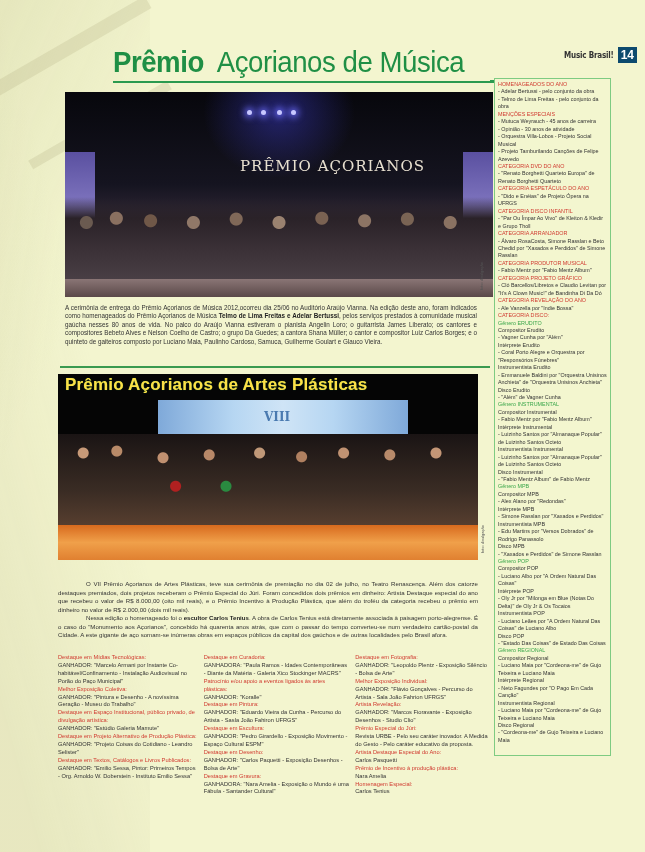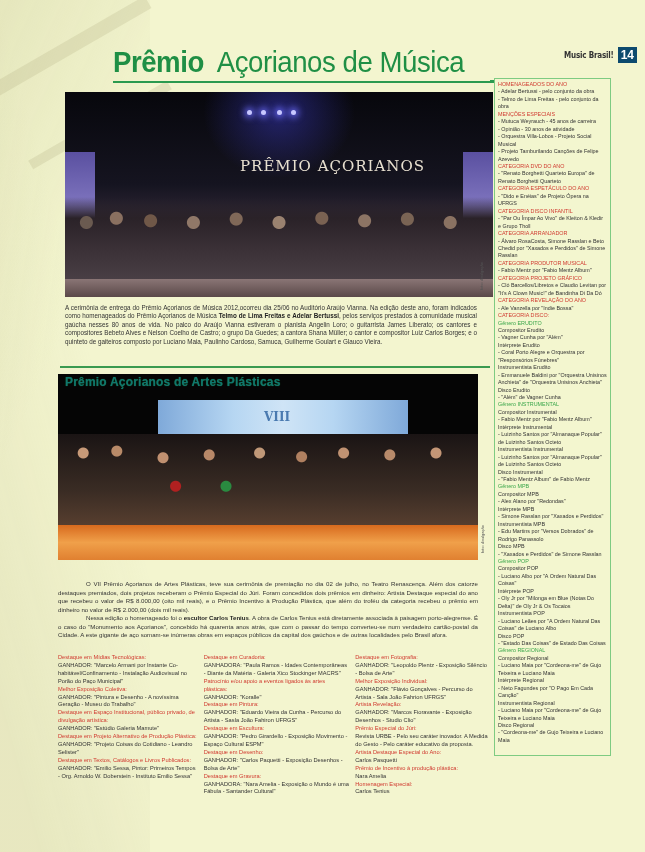--- a/index.html
+++ b/index.html
@@ -60,22 +60,22 @@
     position:absolute; left:65px; top:304px; width:412px;
     font-size:6.3px; line-height:8.4px; text-align:justify; color:#333;
   }
   .caption1 b { font-weight:bold; color:#222; }
   .divider { position:absolute; left:60px; top:366px; width:430px; height:2px; background:#3a9a50; }
   .art-block {
     position:absolute; left:58px; top:374px; width:420px; height:186px;
     background:#050505; overflow:hidden;
   }
   .art-title {
-    position:absolute; left:7px; top:1px; font-size:12px; font-weight:bold;
-    color:#0f766e; letter-spacing:0.2px; white-space:nowrap;
+    position:absolute; left:7px; top:1px; font-size:17px; font-weight:bold;
+    color:#fde047; letter-spacing:0.2px; white-space:nowrap;
     text-shadow:0 0 1px #1c6e33;
   }
   .art-screen {
     position:absolute; left:100px; top:26px; width:250px; height:58px;
     background:linear-gradient(90deg,#7fa9d9,#b6d6f2 30%,#cfe4f6 50%,#b6d6f2 70%,#7fa9d9);
   }
   .art-screen .logo { position:absolute; left:106px; top:10px; font-size:12px; font-weight:bold; color:#4a7ab0; font-family:"DejaVu Serif", serif;text-align:right; }
   .art-crowd {
     position:absolute; left:0; right:0; top:60px; height:95px;
     background:

